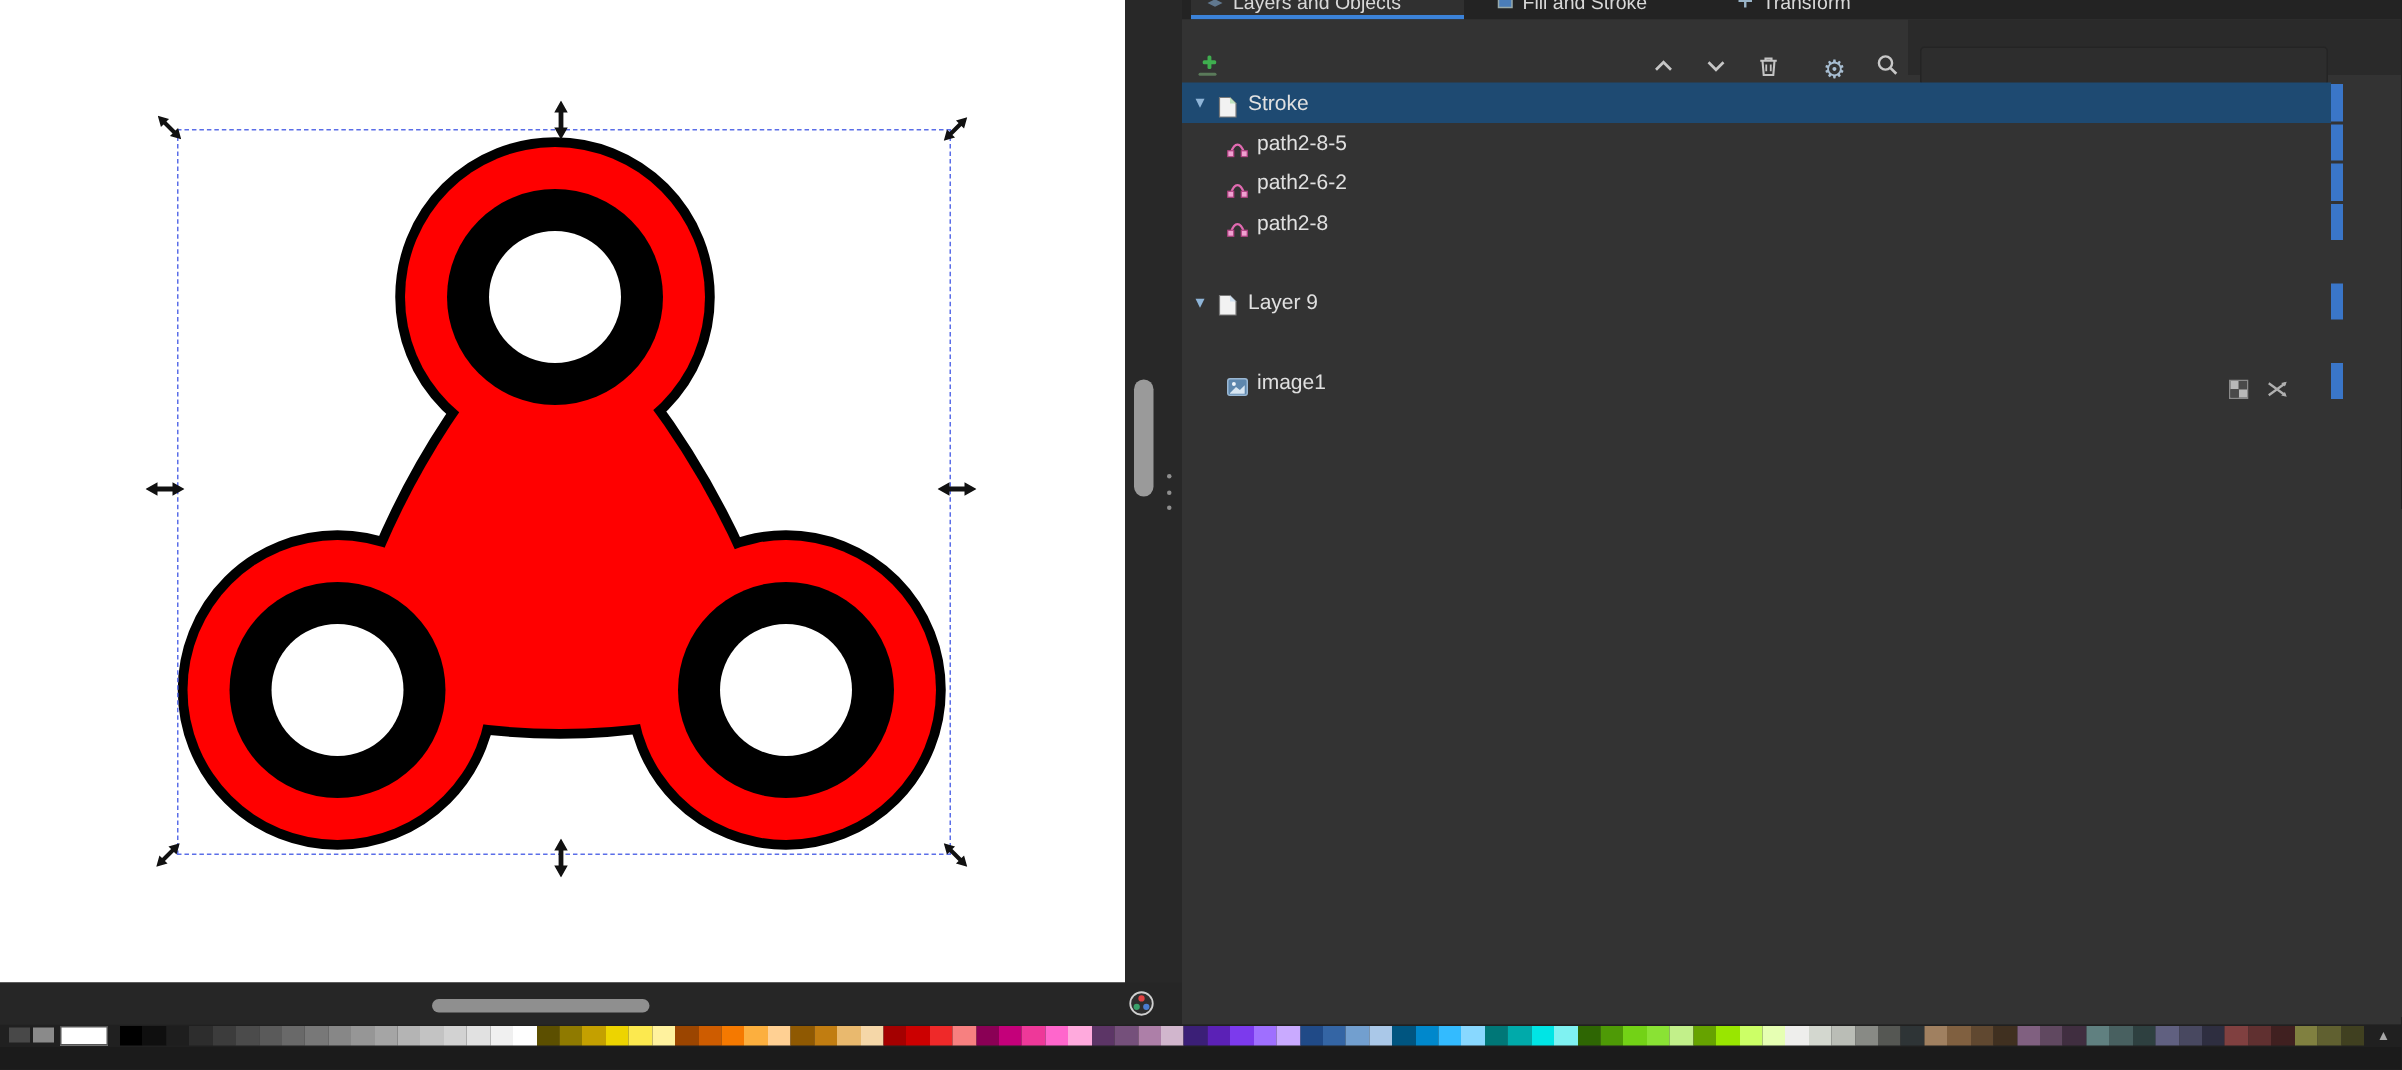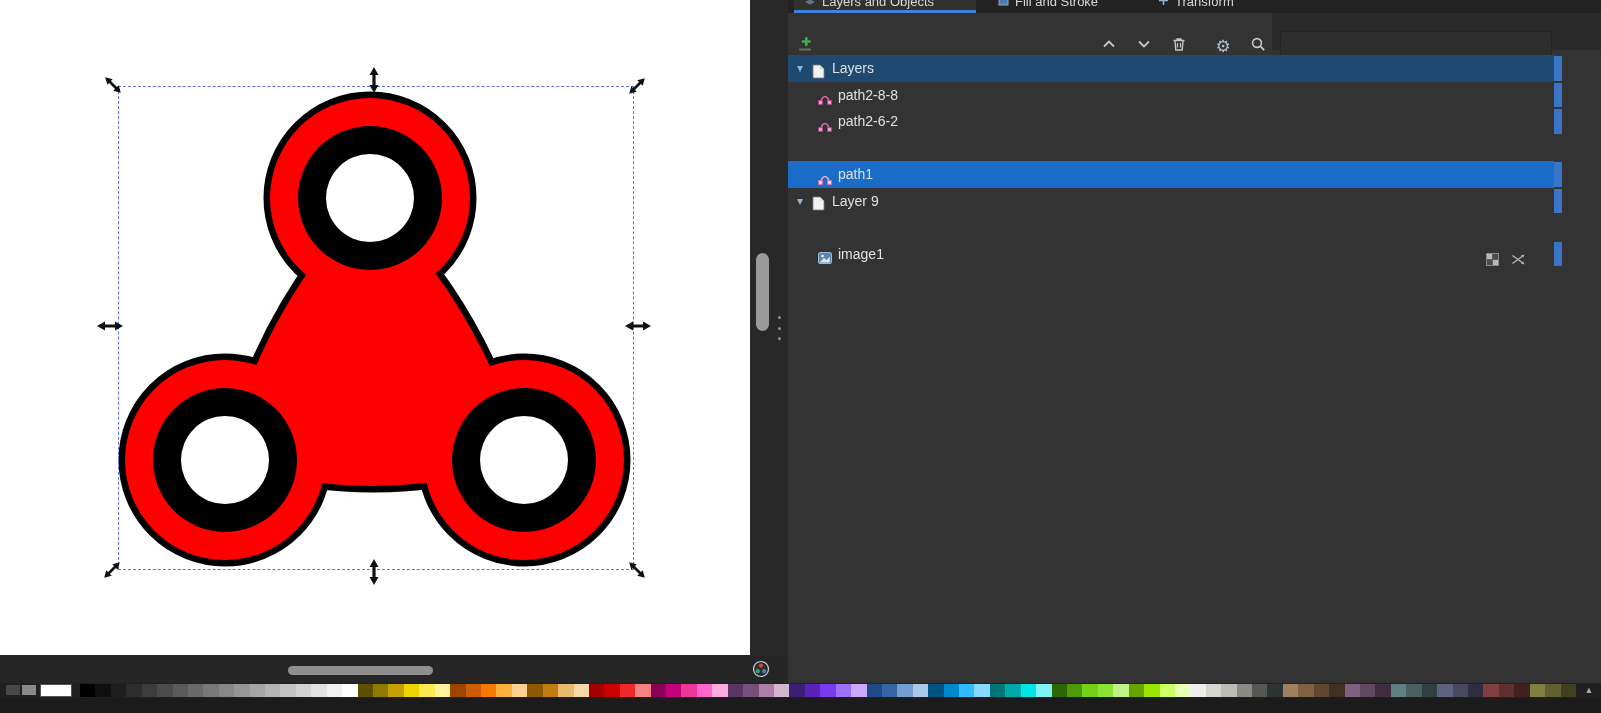--- a/index.html
+++ b/index.html
@@ -226,54 +226,54 @@
     </div>
 
     <div class="tree">
 
       <div class="row context" style="top: 5px; background: rgb(30, 74, 114);">
         <span class="expander">▾</span>
         <span class="ricon lvl0"><svg width="13" height="15" viewBox="0 0 13 15">
               <path d="M1 1 h7 l4 4 v9 h-11 z" fill="#f2f2f2" stroke="#7a7a7a" stroke-width="0.8"></path>
               <path d="M8 1 l4 4 h-4 z" fill="#bfe3bf"></path>
             </svg></span>
-        <span class="rlabel">Layers</span>
+        <span class="rlabel">Stroke</span>
         <span class="tag" style="background: rgb(58, 118, 200);"></span>
       </div>
 
       <div class="row" style="top:31.5px;">
         <span class="ricon lvl1"><svg width="14" height="13" viewBox="0 0 14 13">
               <path d="M2.5 10 C5 2.5, 9 2.5, 11.5 10" stroke="#e06ab0" fill="none" stroke-width="1.5"></path>
               <rect x="0.5" y="8.5" width="4" height="4" fill="#f0a0d0" stroke="#b04080" stroke-width="0.8"></rect>
               <rect x="9.5" y="8.5" width="4" height="4" fill="#f0a0d0" stroke="#b04080" stroke-width="0.8"></rect>
             </svg></span>
-        <span class="rlabel lvl1">path2-8-8</span>
+        <span class="rlabel lvl1">path2-8-5</span>
         <span class="tag" style="background: rgb(58, 118, 200);"></span>
       </div>
 
       <div class="row" style="top:58px;">
         <span class="ricon lvl1"><svg width="14" height="13" viewBox="0 0 14 13">
               <path d="M2.5 10 C5 2.5, 9 2.5, 11.5 10" stroke="#e06ab0" fill="none" stroke-width="1.5"></path>
               <rect x="0.5" y="8.5" width="4" height="4" fill="#f0a0d0" stroke="#b04080" stroke-width="0.8"></rect>
               <rect x="9.5" y="8.5" width="4" height="4" fill="#f0a0d0" stroke="#b04080" stroke-width="0.8"></rect>
             </svg></span>
         <span class="rlabel lvl1">path2-6-2</span>
         <span class="tag" style="background: rgb(58, 118, 200);"></span>
       </div>
 
-
-      <div class="row selected" style="top: 111px; background: rgb(26, 108, 200);">
+      <div class="row" style="top:84.5px;">
         <span class="ricon lvl1"><svg width="14" height="13" viewBox="0 0 14 13">
-              <path d="M2.5 10 C5 2.5, 9 2.5, 11.5 10" stroke="#f2a8d6" fill="none" stroke-width="1.5"></path>
-              <rect x="0.5" y="8.5" width="4" height="4" fill="#ffd0ea" stroke="#d070a8" stroke-width="0.8"></rect>
-              <rect x="9.5" y="8.5" width="4" height="4" fill="#ffd0ea" stroke="#d070a8" stroke-width="0.8"></rect>
-            </svg></span>
-        <span class="rlabel lvl1">path1</span>
-        <span class="tag" style="background: rgb(58, 118, 200);"></span>
-      </div>
+              <path d="M2.5 10 C5 2.5, 9 2.5, 11.5 10" stroke="#e06ab0" fill="none" stroke-width="1.5"></path>
+              <rect x="0.5" y="8.5" width="4" height="4" fill="#f0a0d0" stroke="#b04080" stroke-width="0.8"></rect>
+              <rect x="9.5" y="8.5" width="4" height="4" fill="#f0a0d0" stroke="#b04080" stroke-width="0.8"></rect>
+            </svg></span>
+        <span class="rlabel lvl1">path2-8</span>
+        <span class="tag" style="background: rgb(58, 118, 200);"></span>
+      </div>
+
 
       <div class="row" style="top:137.5px;">
         <span class="expander">▾</span>
         <span class="ricon lvl0"><svg width="13" height="15" viewBox="0 0 13 15">
               <path d="M1 1 h7 l4 4 v9 h-11 z" fill="#f2f2f2" stroke="#7a7a7a" stroke-width="0.8"></path>
               <path d="M8 1 l4 4 h-4 z" fill="#cfe0f0"></path>
             </svg></span>
         <span class="rlabel">Layer 9</span>
         <span class="tag" style="background: rgb(58, 118, 200);"></span>
       </div>

